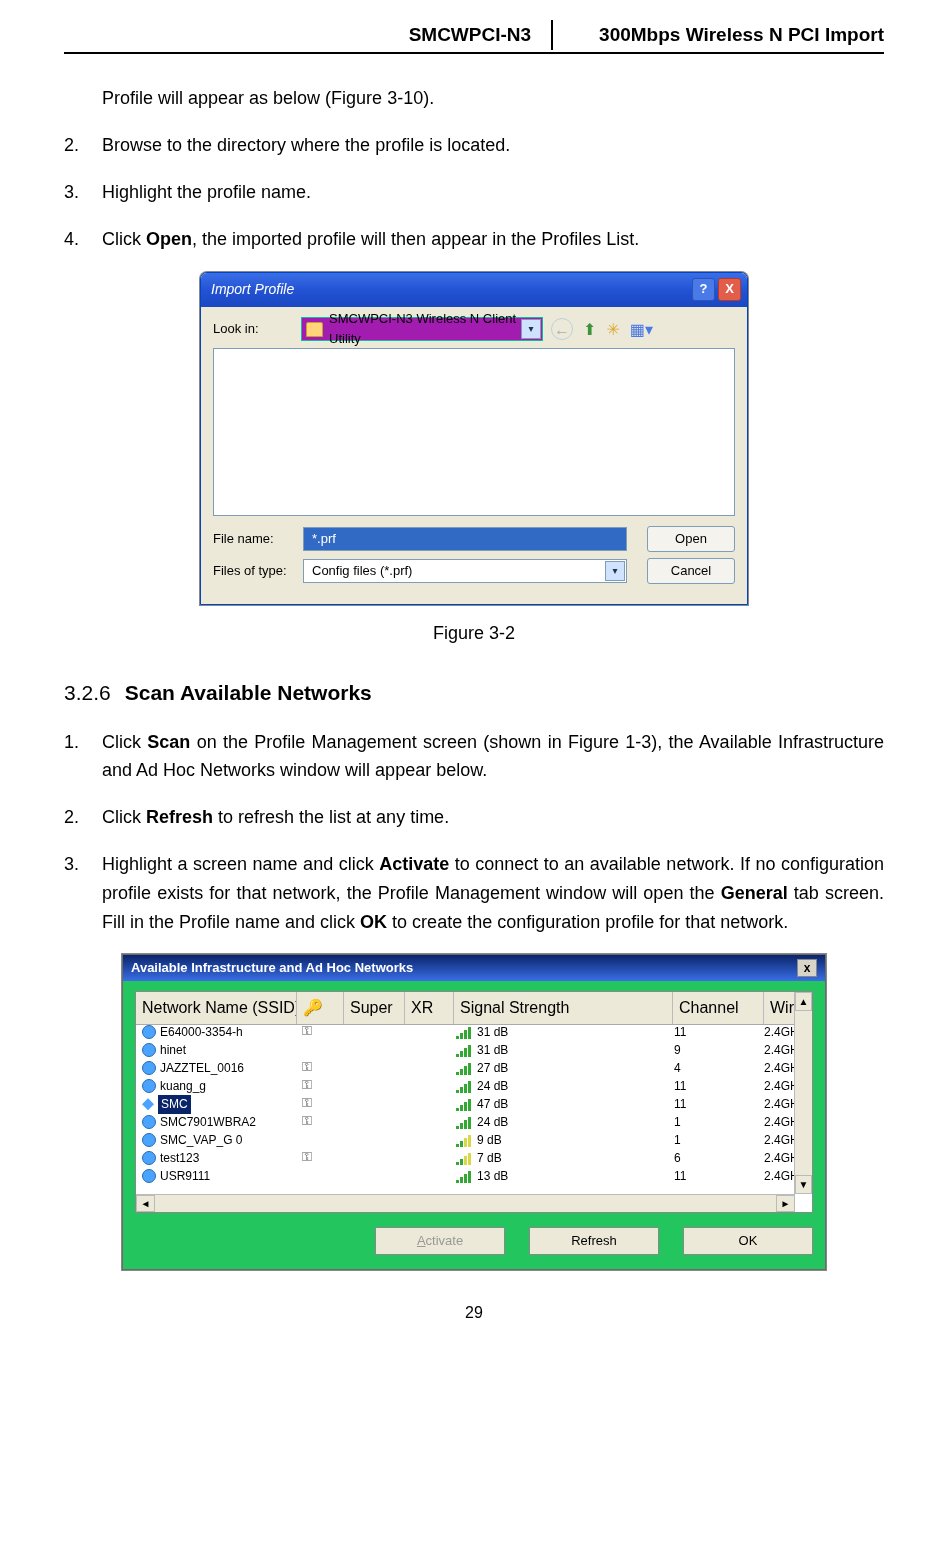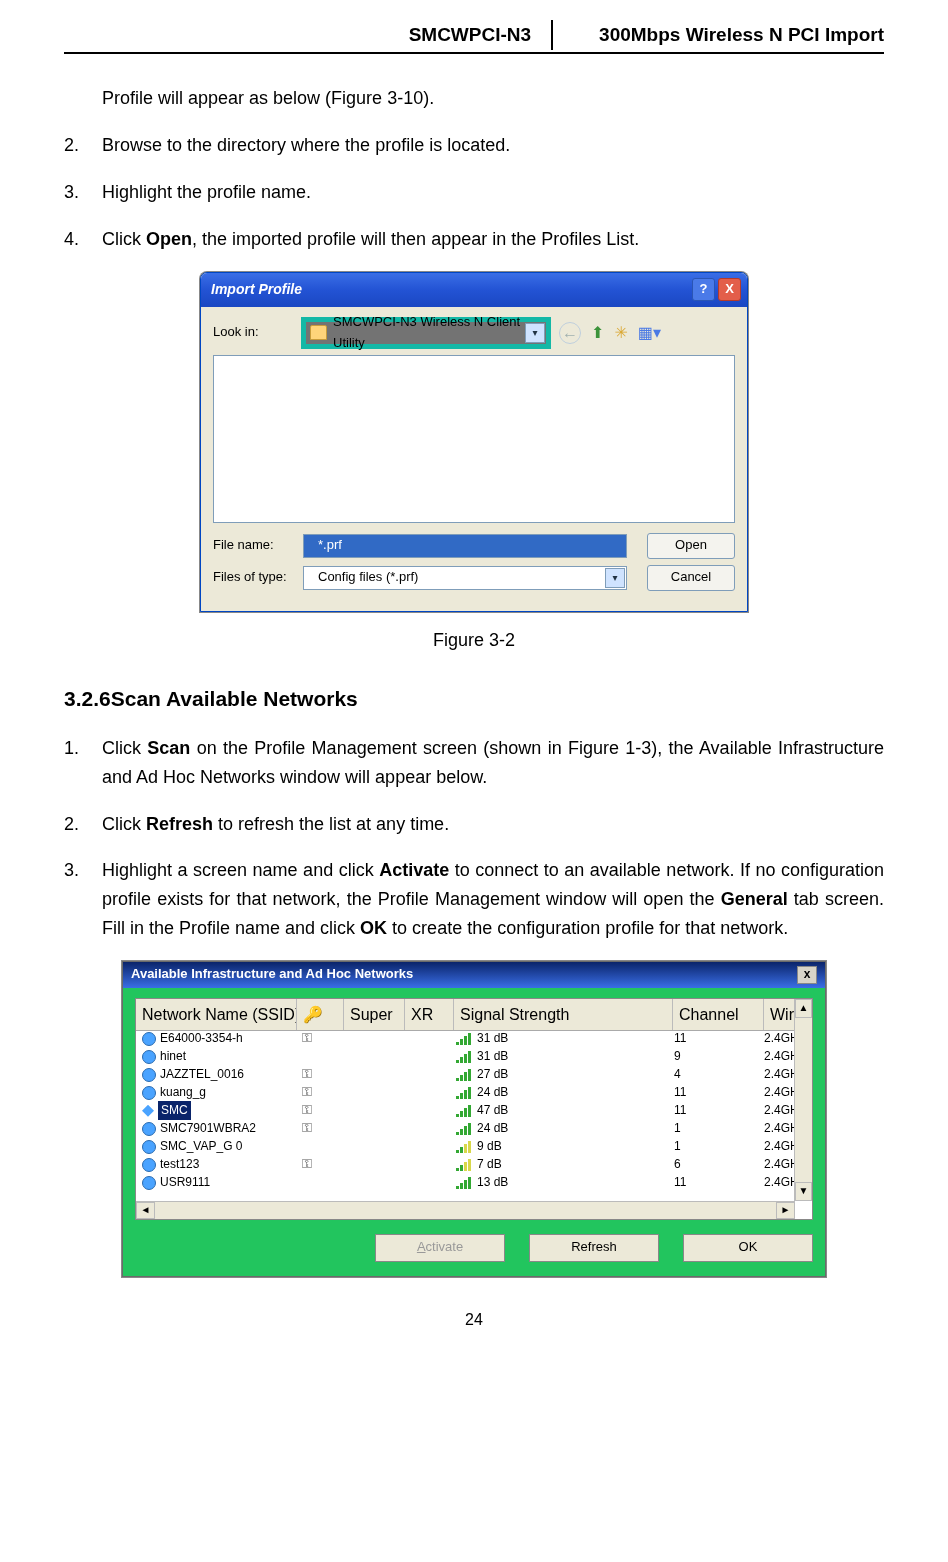--- a/index.html
+++ b/index.html
@@ -5,43 +5,43 @@
   body{margin:0;padding:0;background:#fff;font-family:Arial,Helvetica,sans-serif;color:#000;width:948px}
   .page{padding:20px 64px 40px 64px;font-size:18px;line-height:1.6}
   .hdr{display:flex;justify-content:flex-end;gap:46px;border-bottom:2px solid #000;padding-bottom:2px;margin-bottom:30px;font-size:19px;font-weight:bold}
   .hdr-left{border-right:2px solid #000;padding-right:20px}
   ol.steps{margin:0;padding:0;list-style:none}
   ol.steps>li{margin:18px 0;padding-left:38px;position:relative}
   ol.steps>li>.num{position:absolute;left:0;top:0}
   .justify{text-align:justify}
   .caption{text-align:center;margin:14px 0 28px 0}
   h3.sec{font-size:21px;margin:26px 0 18px 0;font-weight:bold}
-  .secnum{font-weight:bold;}
+  .secnum{font-weight:normal;margin-right:14px}
   .pagenum{text-align:center;font-size:16px;margin-top:30px}
   b{font-weight:bold}
 
   .win{font-family:Tahoma,Arial,sans-serif;font-size:13px;color:#000;box-shadow:0 0 0 1px #888}
   .win-xp{width:546px;margin:18px auto 10px auto;background:#ece9d8;border:1px solid #0046c3;border-radius:7px 7px 0 0;overflow:hidden}
   .titlebar{background:linear-gradient(to bottom,#3a6ee6 0%,#2353d4 50%,#1a47c2 100%);color:#fff;display:flex;align-items:center;padding:4px 6px 4px 10px;height:26px}
-  .titlebar .ttxt{flex:1;font-style:italic;font-weight:bold;font-size:14px}
+  .titlebar .ttxt{flex:1;font-style:italic;font-weight:normal;font-size:14px}
   .titlebar .tbtn{width:21px;height:21px;border-radius:3px;margin-left:3px;display:flex;align-items:center;justify-content:center;font-weight:bold;font-size:13px;color:#fff}
   .tbtn.help{background:#4a7ae8;border:1px solid #2a55b5}
   .tbtn.close{background:#e35e4a;border:1px solid #b43b2a}
   .dlg-body{padding:10px 12px 14px 12px}
   .lookrow{display:flex;align-items:center;gap:8px;margin-bottom:6px}
   .lbl{width:80px}
-  .combo{flex:0 0 232px;height:22px;border:5px solid #14b8a6;background:#737373;display:flex;align-items:center;padding:0 4px;position:relative}
+  .combo{flex:0 0 232px;height:22px;border:1px solid #14b8a6;background:#a21caf;display:flex;align-items:center;padding:0 4px;position:relative}
   .combo .folder{width:16px;height:13px;background:#ffd47a;border:1px solid #c79b3a;border-radius:2px 2px 0 0;margin-right:6px}
   .combo .dd{position:absolute;right:1px;top:1px;width:18px;height:18px;background:#cfe3ff;border:1px solid #7f9db9;display:flex;align-items:center;justify-content:center;font-size:10px;color:#234}
   .navicons{display:flex;gap:10px;align-items:center}
   .navicons span{font-size:16px;opacity:.9}
   .filelist{height:166px;background:#fff;border:1px solid #7f9db9;margin:6px 0 10px 0}
   .filerow{display:flex;align-items:center;gap:10px;margin:6px 0}
   .filerow .lbl{width:80px}
-  .txtin{flex:1;height:22px;border:1px solid #7f9db9;background:#fff;display:flex;align-items:center;padding:0 14px;position:relative}
+  .txtin{flex:1;height:22px;border:1px solid #7f9db9;background:#fff;display:flex;align-items:center;padding:0 8px;position:relative}
   .txtin.sel{background:#316ac5;color:#fff}
   .txtin .dd{position:absolute;right:1px;top:1px;width:18px;height:18px;background:#cfe3ff;border:1px solid #7f9db9;display:flex;align-items:center;justify-content:center;font-size:10px;color:#234}
   .xpbtn{width:86px;height:24px;border:1px solid #7f9db9;background:#f4f3ee;border-radius:3px;display:flex;align-items:center;justify-content:center;margin-left:10px}
 
   .win-net{width:702px;margin:18px auto 10px auto;background:#22c55e;border:1px solid #6a6a6a}
   .titlebar2{background:linear-gradient(to bottom,#0a246a 0%,#3a6ee6 100%);color:#fff;font-weight:bold;padding:3px 8px;display:flex;align-items:center;height:20px;font-size:13px}
   .titlebar2 .x{margin-left:auto;width:18px;height:16px;background:#d8d4c8;color:#000;display:flex;align-items:center;justify-content:center;border:1px solid #888;font-size:12px}
   .net-body{padding:10px 12px 14px 12px}
   .nettable{background:#fff;border:1px solid #888;height:220px;overflow:hidden;position:relative}
   .nethead{display:flex;background:#ece9d8;border-bottom:1px solid #aaa}
@@ -352,15 +352,15 @@
         <div class="w98btn dis">
             <u>A</u>
             <span>ctivate</span>
           </div>
         <div class="w98btn">Refresh</div>
         <div class="w98btn">OK</div>
       </div>
     </div>
   </div>
 
-  <div class="pagenum">24</div>
+  <div class="pagenum">29</div>
 
 </div>
 
 </body></html>

